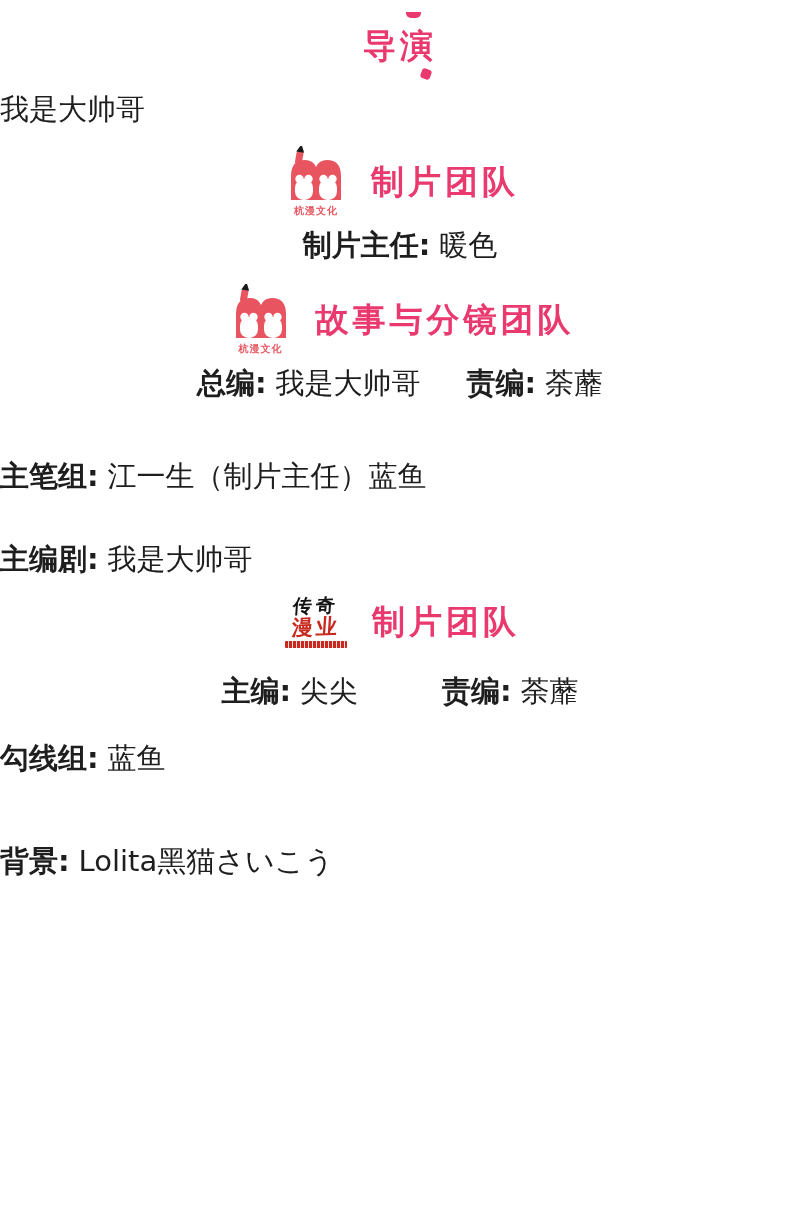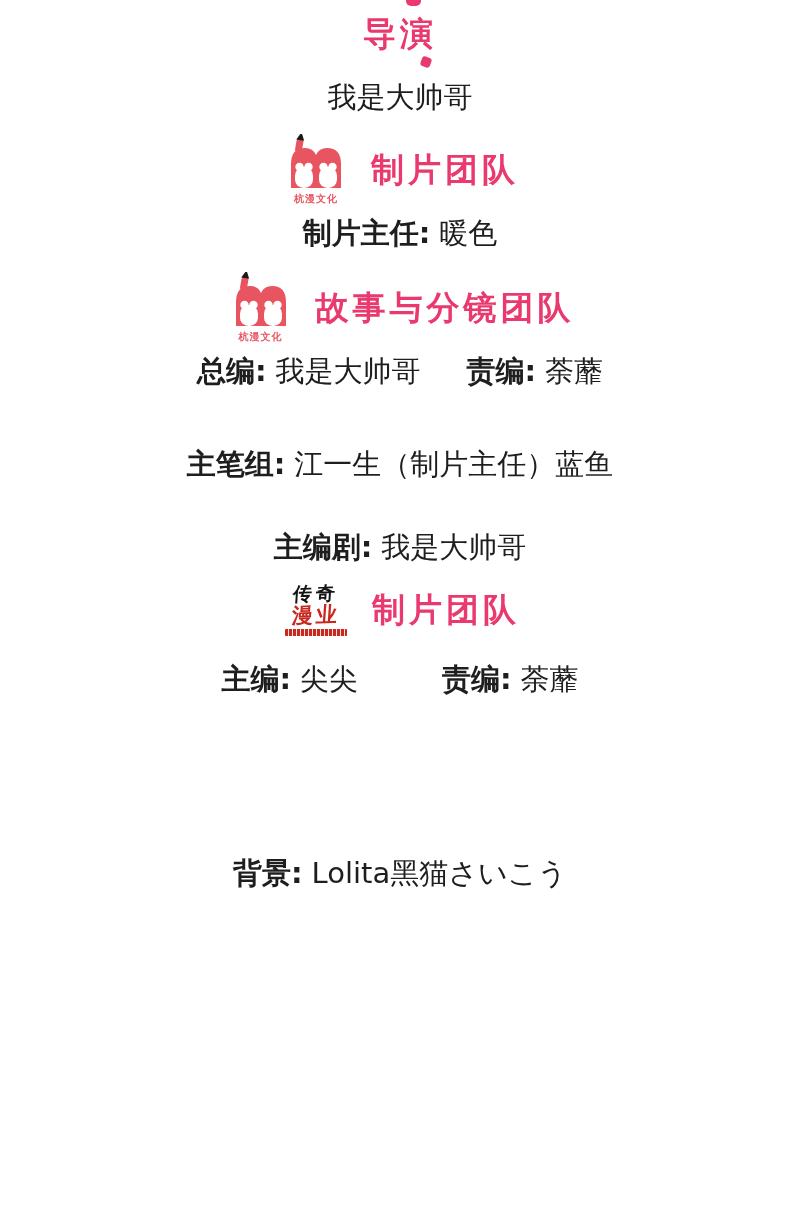--- a/index.html
+++ b/index.html
@@ -7,41 +7,41 @@
     --logo-pink:#E85560;
     --legend-red:#C9281E;
     --text:#1E1E1E;
     --background:#FFFFFF;
   }
   *{margin:0;padding:0;box-sizing:border-box;}
   html,body{background:#fff;}
   .page{
     position:relative;
     width:800px;height:1005px;
-    margin:0 auto;
+    margin:12px auto;
     background:var(--background);
     font-family:"DejaVu Sans",sans-serif;
     color:var(--text);
     overflow:hidden;
   }
   
   .speck-1{position:absolute;left:406px;top:0;width:15px;height:6px;background:var(--accent-pink);border-radius:0 0 5px 5px;}
   .speck-2{position:absolute;left:421px;top:57px;width:10px;height:10px;background:var(--accent-pink);border-radius:3px;transform:rotate(20deg);}
 
   .abs{position:absolute;left:0;right:0;}
   .center{text-align:center;}
 
   .h-pink{
     font-size:33px;font-weight:bold;color:var(--accent-pink);
     letter-spacing:4px;
   }
   .header-row{
     display:flex;justify-content:center;align-items:center;gap:20px;
   }
-  .row{font-size:29px;color:var(--text);text-align:center;}
+  .row{font-size:29px;color:var(--text);text-align:left;}
   .row .lbl{font-weight:bold;}
   .row .lbl{margin-right:9px;}
   .cols{display:flex;justify-content:center;gap:46px;}
   .cols-narrow{gap:84px;}
 
   
   .hm-logo{display:flex;flex-direction:column;align-items:center;width:70px;}
   .hm-caption{
     font-size:10px;font-weight:bold;color:var(--logo-pink);
     letter-spacing:1px;margin-top:-2px;white-space:nowrap;
@@ -162,21 +162,24 @@
     <div class="h-pink">制片团队</div>
   </div>
 
   <div class="abs row" style="top:660px">
     <div class="cols cols-narrow">
       <span><span class="lbl">主编:</span><span>尖尖</span></span>
       <span><span class="lbl">责编:</span><span>荼蘼</span></span>
     </div>
   </div>
 
+  <div class="abs row" style="top:727px">
+    <span class="lbl">勾线组:</span><span>蓝鱼</span>
+  </div>
 
 
-  <div class="abs row" style="top:854px">
+  <div class="abs row" style="top:830px">
     <span class="lbl">背景:</span><span>Lolita黑猫さいこう</span>
   </div>
 
 
 
 </div>
 
 </body></html>

